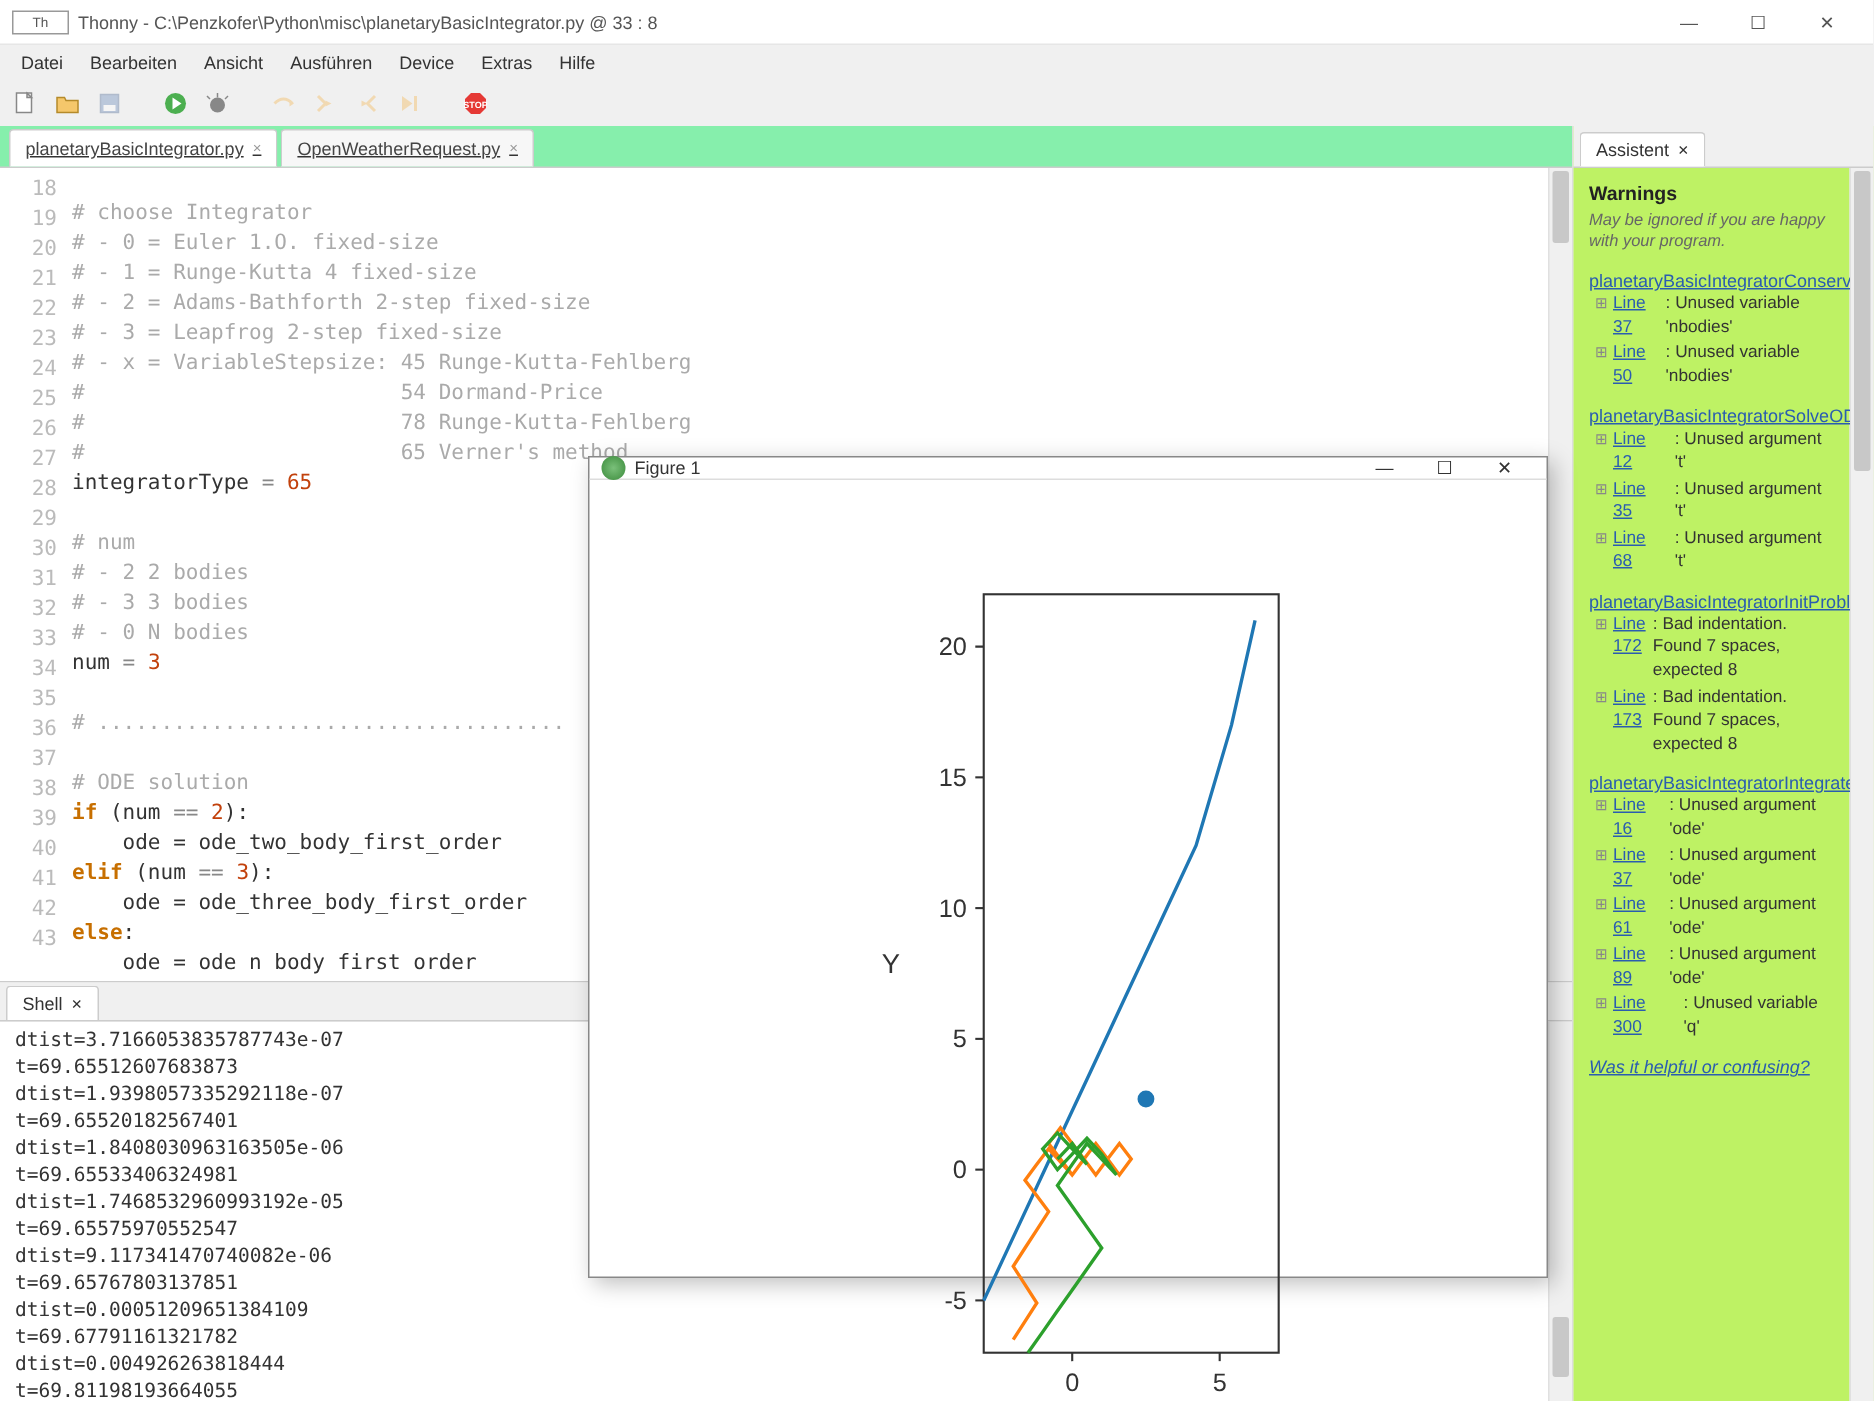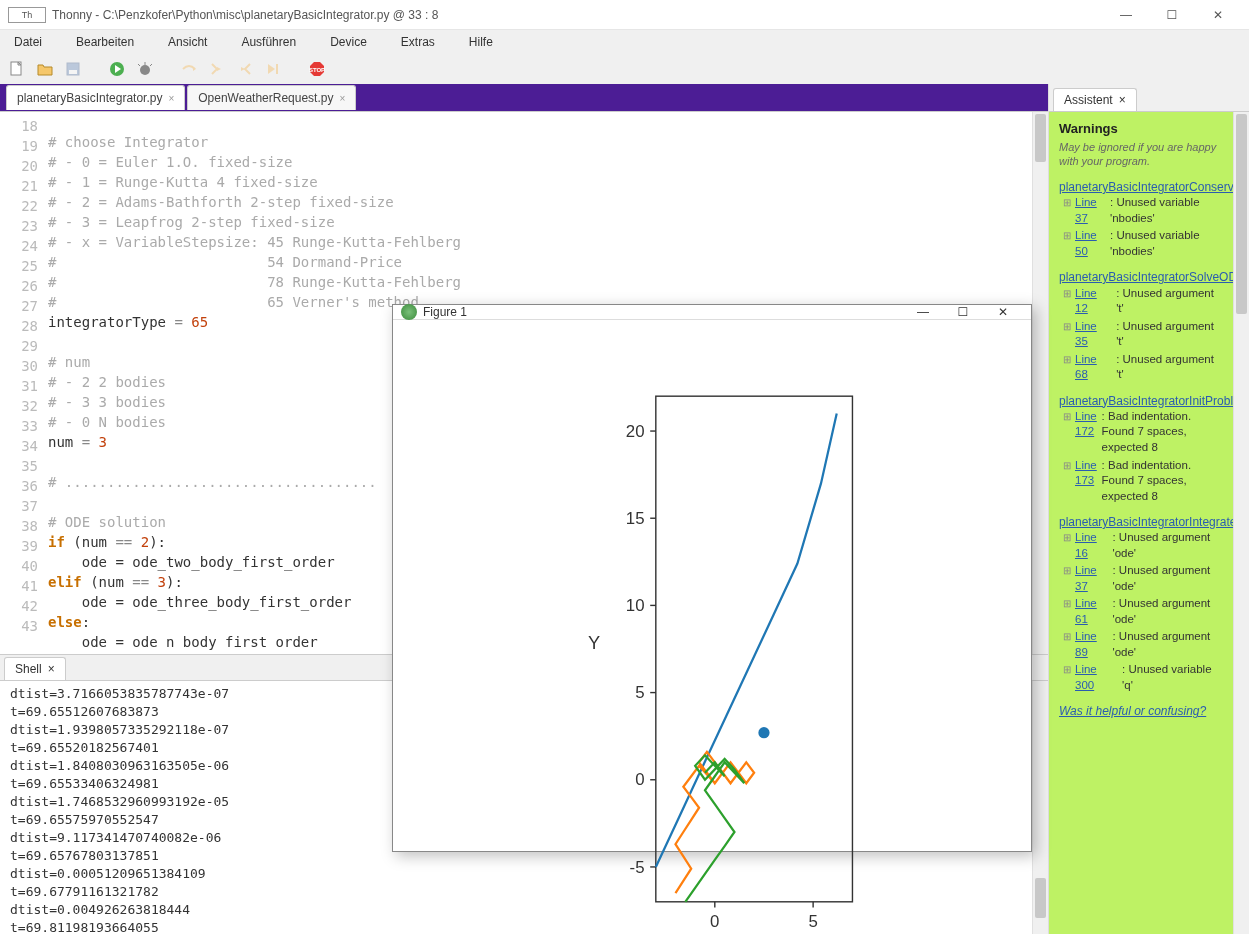--- a/index.html
+++ b/index.html
@@ -25,21 +25,21 @@
 .titlebar .app-icon { width:38px; height:16px; margin-right:6px; background:#fff; border:1px solid #999; font-size:9px; display:flex; align-items:center; justify-content:center; color:#555;}
 .titlebar .title { flex:1; font-size:12px; color:#555; }
 .titlebar .win-btn { width:46px; height:30px; display:flex; align-items:center; justify-content:center; color:#555;}
 
 .menubar {
   height: 24px;
   background: #f0f0f0;
   display: flex;
   align-items: center;
   padding: 0 6px;
-  gap: 18px;
+  gap: 2px;
 }
 .menubar .menu-item { padding: 3px 8px; color:#333; }
 
 .toolbar {
   height: 30px;
   background: #f0f0f0;
   display: flex;
   align-items: center;
   padding: 0 6px;
   gap: 6px;
@@ -56,24 +56,25 @@
 .left-col {
   flex:1;
   display:flex;
   flex-direction:column;
   overflow:hidden;
   border-right:1px solid #ddd;
 }
 .tabs {
   height: 28px;
   display:flex;
-  align-items:center;
-  background:#4c1d95;
+  align-items:flex-end;
+  background:#86efac;
   padding-left:6px;
   border-bottom:1px solid #ccc;
+  text-decoration:underline;
 }
 .tab {
   padding: 5px 10px;
   background:#f7f7f7;
   border:1px solid #ccc;
   border-bottom:none;
   margin-right:2px;
   font-size:12px;
   color:#444;
   display:flex;

